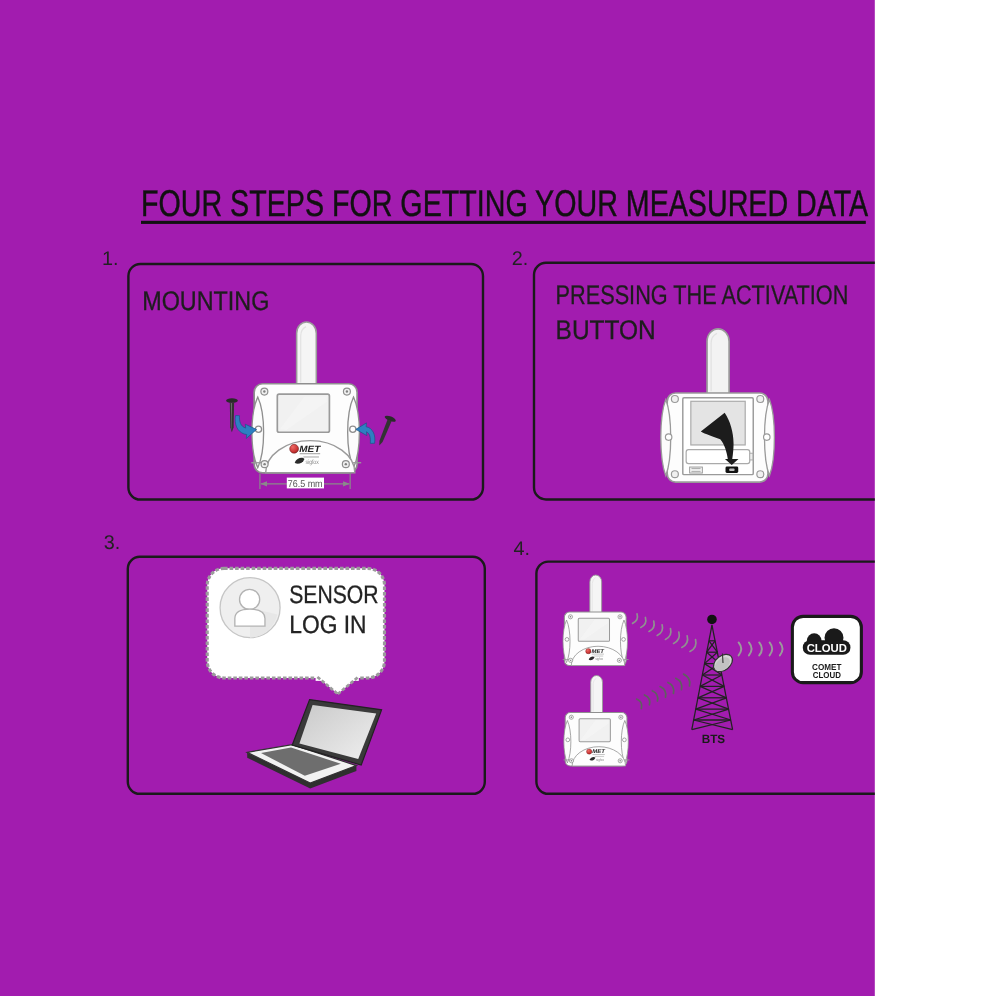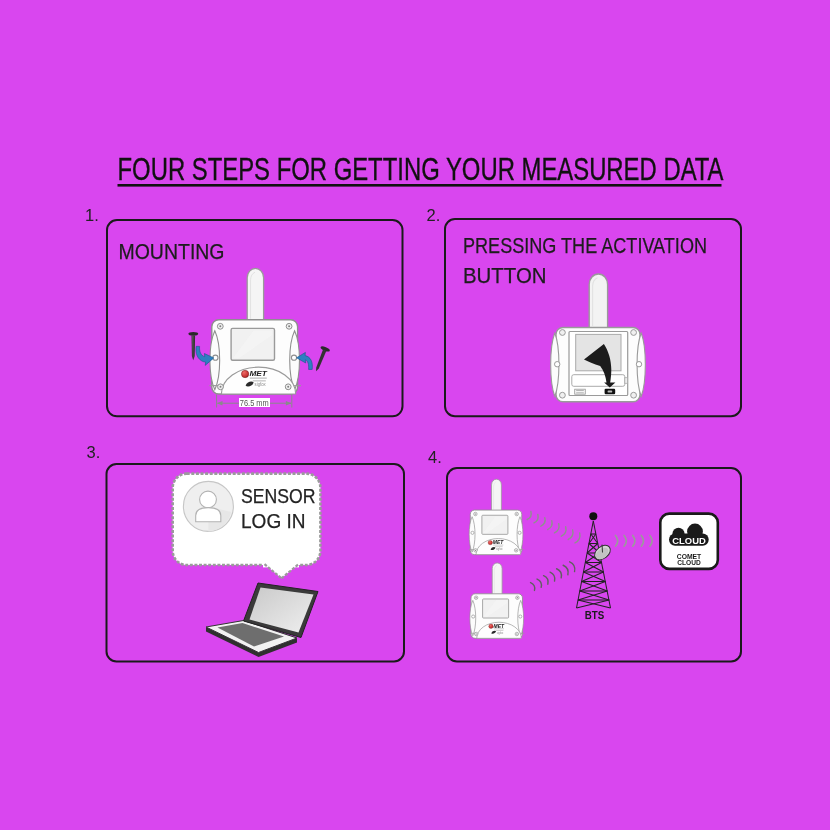--- a/index.html
+++ b/index.html
@@ -1,16 +1,16 @@
 <!DOCTYPE html>
 <html><head>
 <meta charset="utf-8">
 <style>
   html,body{margin:0;padding:0;background:#fff;}
-  #page{position:relative;width:830px;height:830px;background:#d946ef;overflow:hidden;}
+  #page{position:relative;width:729px;height:830px;background:#a21caf;overflow:hidden;}
   svg text{font-family:"Liberation Sans",sans-serif;}
 </style>
 </head>
 <body>
 <div id="page">
 <svg width="830" height="830" viewBox="0 0 830 830">
 <defs>
   <linearGradient id="scr" x1="0" y1="0" x2="1" y2="1">
     <stop offset="0" stop-color="#c9c9c9"></stop>
           <stop offset="1" stop-color="#efefef"></stop>

